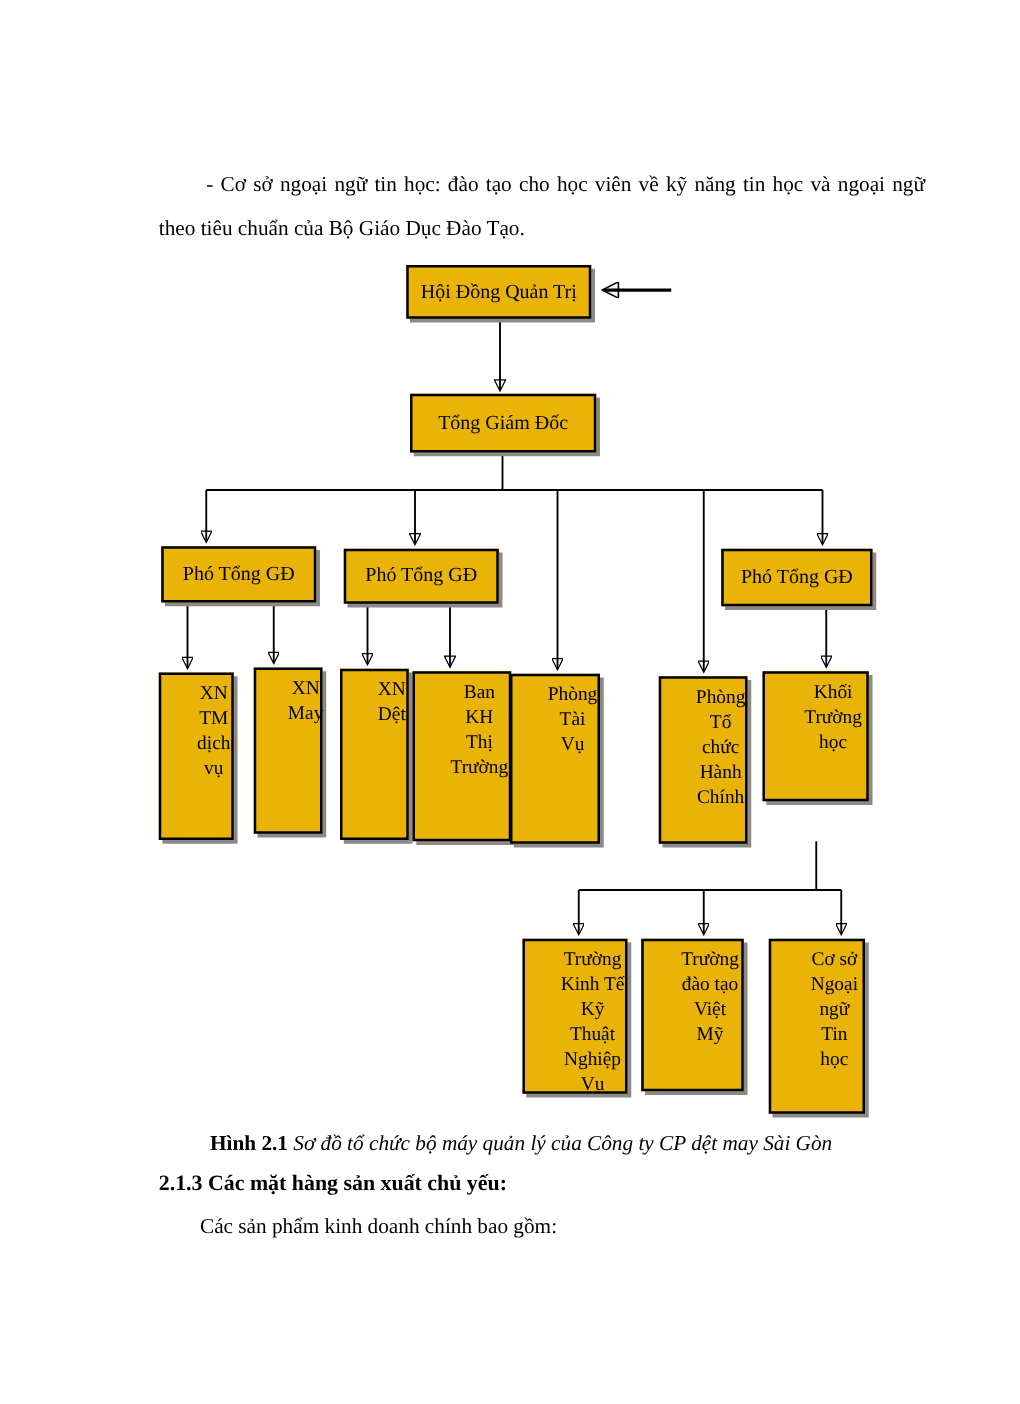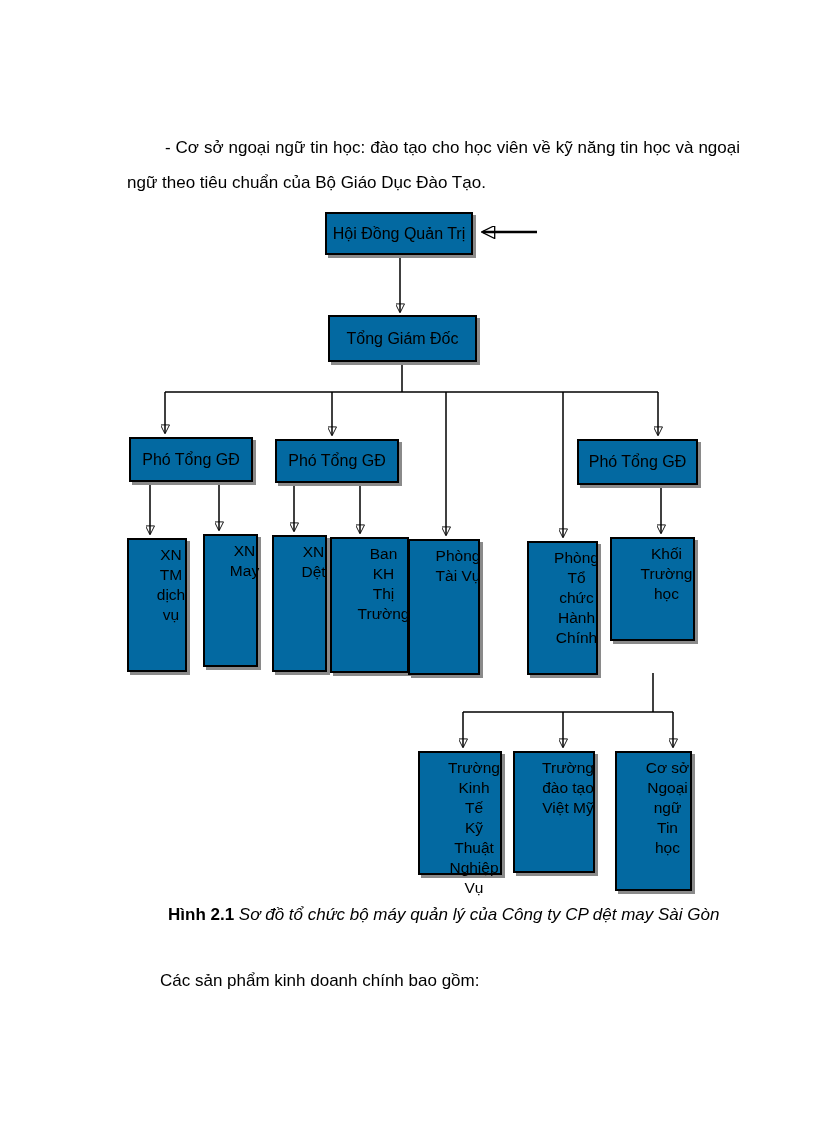--- a/index.html
+++ b/index.html
@@ -1,29 +1,29 @@
 <!DOCTYPE html>
 <html><head>
 <meta charset="utf-8">
 <style>
   html,body{margin:0;padding:0;background:#ffffff;}
   .page{
     position:relative;width:816px;height:1123px;background:#ffffff;color:#000;
-    font-family:Liberation Sans, sans-serif;overflow:hidden;
+    font-family:Liberation Serif, serif;overflow:hidden;
   }
   .para{position:absolute;margin:0;font-size:17px;}
   .para-top{left:127px;top:130px;width:613px;line-height:35px;text-align:justify;text-indent:38px;}
   .caption{position:absolute;margin:0;left:157px;top:903px;font-size:17px;line-height:23px;}
   .caption .cap-b{font-weight:bold;margin-left:11px;}
   .caption .cap-i{font-style:italic;}
   .heading{position:absolute;margin:0;left:127px;top:934px;font-size:17.5px;font-weight:bold;line-height:24px;}
   .para-bottom{left:160px;top:969px;line-height:24px;}
 
   .node{
-    position:absolute;box-sizing:border-box;background:#0369a1;
+    position:absolute;box-sizing:border-box;background:#eab308;
     border:2px solid #000;box-shadow:3px 3px 0 #8a8a8a;
     display:flex;align-items:center;justify-content:center;
     text-align:center;font-size:16px;line-height:20px;white-space:pre-line;z-index:2;
   }
   .node.multi{align-items:flex-start;padding-top:5px;font-size:15.5px;padding-left:28px;}
   .connectors{position:absolute;left:0;top:0;z-index:1;}
   .connectors path,.connectors line{stroke:#000;fill:none;}
 </style>
 </head>
 <body>
@@ -119,16 +119,17 @@
 đào tạo
 Việt Mỹ</div>
 
   <div class="node multi" style="left:615px;top:751px;width:77px;height:140px">Cơ sở
 Ngoại
 ngữ
 Tin học</div>
 
   <p class="caption"><span class="cap-b">Hình 2.1</span><span class="cap-i"> Sơ đồ tổ chức bộ máy quản lý của Công ty CP dệt may Sài Gòn</span></p>
 
+  <p class="heading">2.1.3 Các mặt hàng sản xuất chủ yếu:</p>
 
   <p class="para para-bottom">Các sản phẩm kinh doanh chính bao gồm:</p>
 
 </div>
 
 </body></html>

